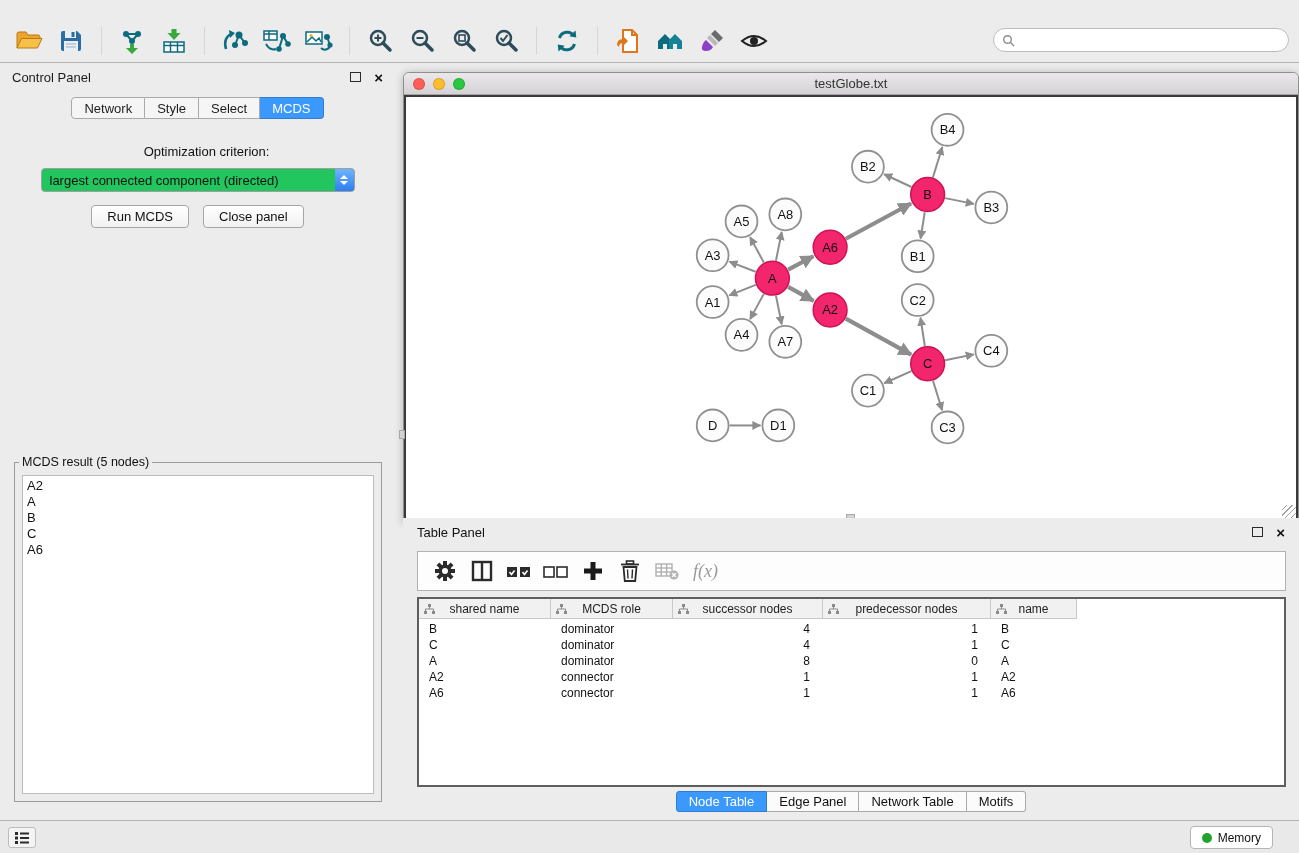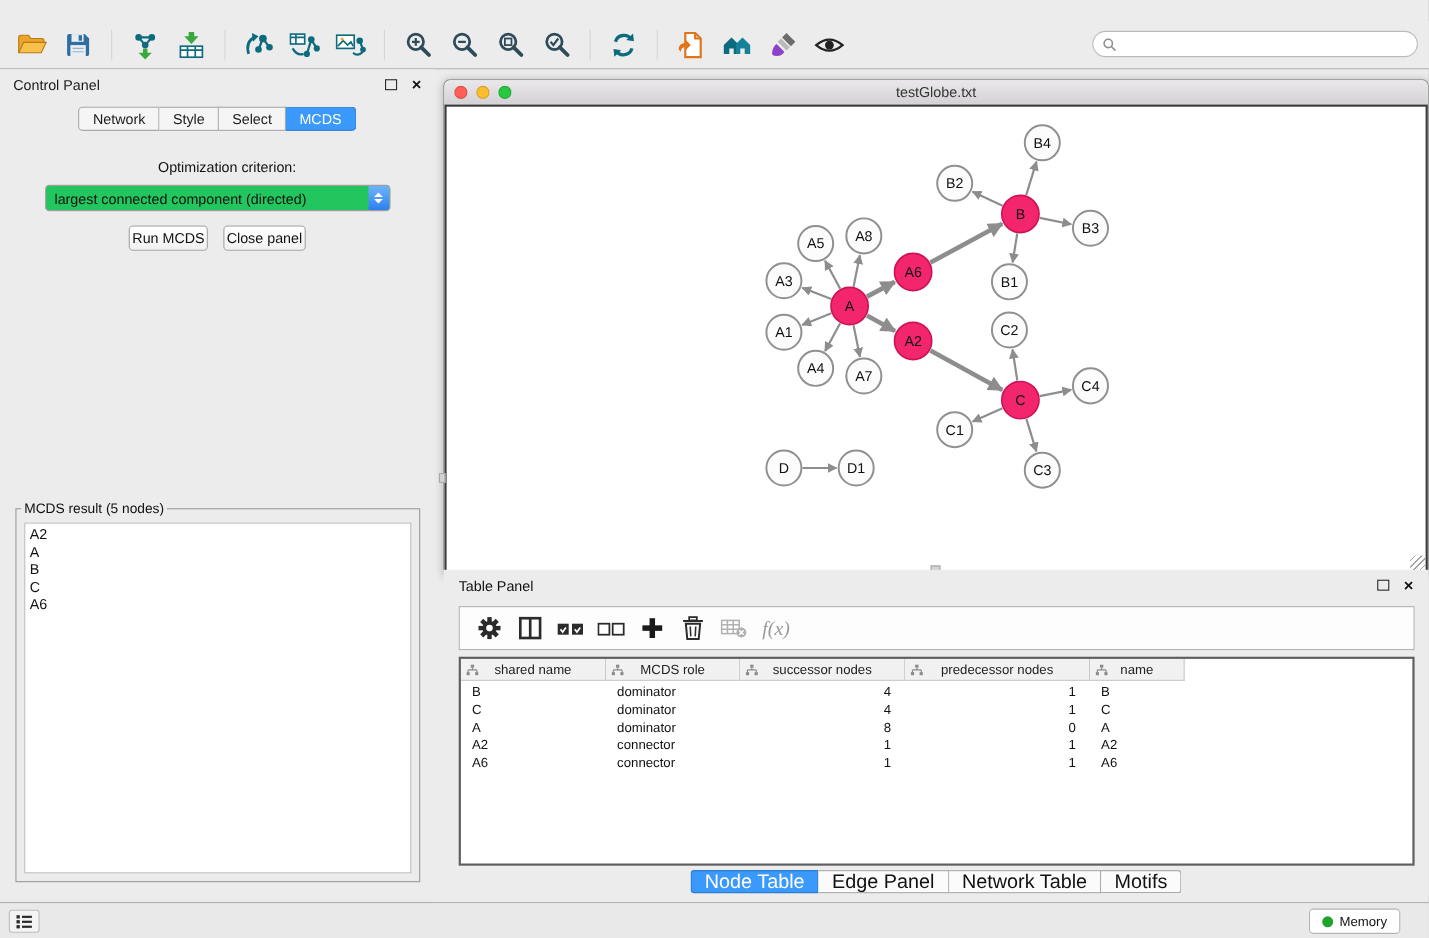--- a/index.html
+++ b/index.html
@@ -34,21 +34,21 @@
   .cp-tab:last-child{border-radius:0 4px 4px 0;}
   .cp-tab.active{background:#3b99fc;border-color:#2f7dd1;color:#fff;}
   .cp-opt-label{text-align:center;margin-top:25px;font-size:13px;color:#111;padding-left:18px;}
   .combo{margin:9px auto 0;width:314px;height:24px;border:1px solid #9f9f9f;border-radius:4px;background:#22c55e;display:flex;align-items:center;overflow:hidden;}
   .combo-text{flex:1;font-size:13px;padding-left:8px;color:#111;white-space:nowrap;overflow:hidden;}
   .combo-stepper{width:19px;height:100%;background:linear-gradient(#6fb4fb,#2d7ff0);display:flex;flex-direction:column;align-items:center;justify-content:center;gap:2px;flex:0 0 auto;}
   .combo-stepper i{width:0;height:0;border-left:4px solid transparent;border-right:4px solid transparent;display:block;}
   .combo-stepper .up{border-bottom:4px solid #fff;}
   .combo-stepper .down{border-top:4px solid #fff;}
   .cp-buttons{display:flex;justify-content:center;gap:14px;margin-top:13px;}
-  .mac-btn{height:23px;padding:0 2px;font-size:13px;font-family:"Liberation Sans",sans-serif;background:linear-gradient(#ffffff,#f1f1f1);border:1px solid #a6a6a6;border-radius:4px;color:#111;}
+  .mac-btn{height:23px;padding:0 15px;font-size:13px;font-family:"Liberation Sans",sans-serif;background:linear-gradient(#ffffff,#f1f1f1);border:1px solid #a6a6a6;border-radius:4px;color:#111;}
   .result-box{position:absolute;left:14px;right:13px;top:392px;bottom:17px;border:1px solid #9c9c9c;background:#ececec;}
   .result-box legend{font-size:12.5px;padding:0 3px;margin-left:4px;color:#111;}
   .result-list{position:absolute;left:7px;right:7px;top:6px;bottom:7px;background:#fff;border:1px solid #bcbcbc;font-size:13px;padding:2px 4px;overflow:auto;}
   .result-item{line-height:16px;color:#111;}
 
   
   .net-window{position:absolute;left:403px;top:72px;width:896px;height:450px;border:1px solid #8f8f8f;border-radius:6px 6px 0 0;box-shadow:0 1px 8px rgba(0,0,0,.25);background:#fff;}
   .net-titlebar{height:22px;background:linear-gradient(#eae8ea,#d4d2d4);border-bottom:1px solid #a5a3a5;border-radius:6px 6px 0 0;position:relative;display:flex;align-items:center;justify-content:center;}
   .net-titlebar .traffic{top:5px;}
   .net-title{font-size:13px;color:#333;}
@@ -66,21 +66,21 @@
   .tp-icon{width:37px;height:32px;display:flex;align-items:center;justify-content:center;}
   .fx-label{font-family:"Liberation Serif",serif;font-style:italic;font-size:18px;color:#9a9a9a;padding:0 8px;}
   .node-table{position:absolute;left:14px;right:13px;top:79px;bottom:28px;border:2px solid #5e5e5e;background:#fff;overflow:hidden;}
   .thead{display:flex;height:20px;}
   .th{display:flex;align-items:center;justify-content:center;border-right:1px solid #c9c9c9;border-bottom:1px solid #c9c9c9;font-size:12px;color:#222;background:#f1f1f1;position:relative;flex:0 0 auto;}
   .th .attr-ic{position:absolute;left:5px;top:5px;}
   .tbody{padding-top:2px;}
   .tr{display:flex;height:16px;}
   .td{font-size:12px;line-height:16px;color:#111;white-space:nowrap;flex:0 0 auto;}
   .tp-tabs{position:absolute;left:0;right:0;bottom:3px;display:flex;justify-content:center;}
-  .tp-tab{border:1px solid #a9a9a9;border-left:none;padding:0 12px;font-size:18px;height:21px;display:flex;align-items:center;background:#fbfbfb;color:#111;}
+  .tp-tab{border:1px solid #a9a9a9;border-left:none;padding:0 12px;font-size:13px;height:21px;display:flex;align-items:center;background:#fbfbfb;color:#111;}
   .tp-tab:first-child{border-left:1px solid #a9a9a9;border-radius:3px 0 0 3px;}
   .tp-tab:last-child{border-radius:0 3px 3px 0;}
   .tp-tab.active{background:#3b99fc;color:#fff;border-color:#2f7dd1;}
 
   
   .statusbar{position:absolute;left:0;bottom:0;width:100%;height:33px;border-top:1px solid #b2b2b2;background:#e9e9e9;}
   .status-left-btn{position:absolute;left:8px;top:6px;width:28px;height:21px;background:#f4f4f4;border:1px solid #bdbdbd;border-radius:3px;display:flex;align-items:center;justify-content:center;}
   .memory-btn{position:absolute;right:26px;top:5px;height:23px;padding:0 11px;background:#fff;border:1px solid #b5b5b5;border-radius:4px;display:flex;align-items:center;gap:6px;font-size:12px;color:#111;font-family:"Liberation Sans",sans-serif;}
   .mem-dot{width:10px;height:10px;border-radius:50%;background:#1fa32b;display:inline-block;}
 </style>

